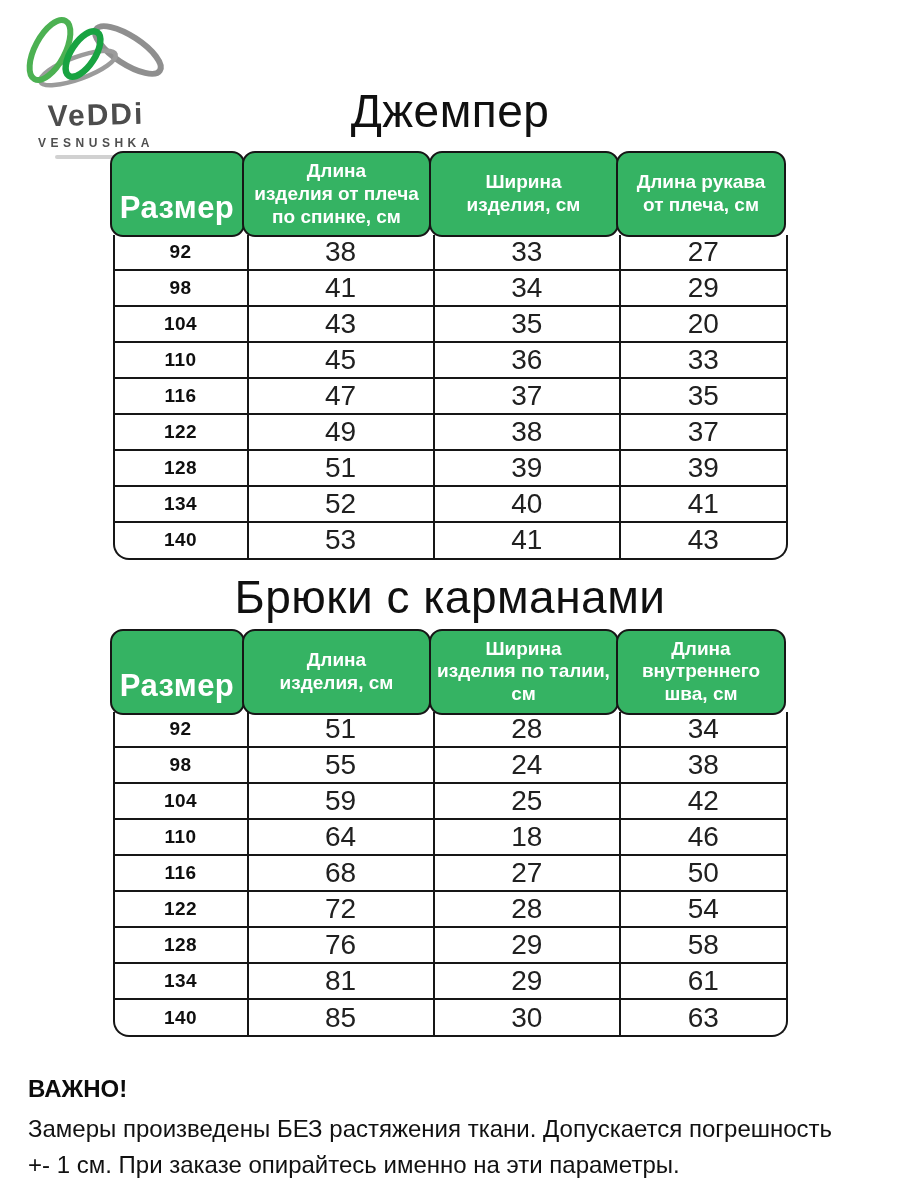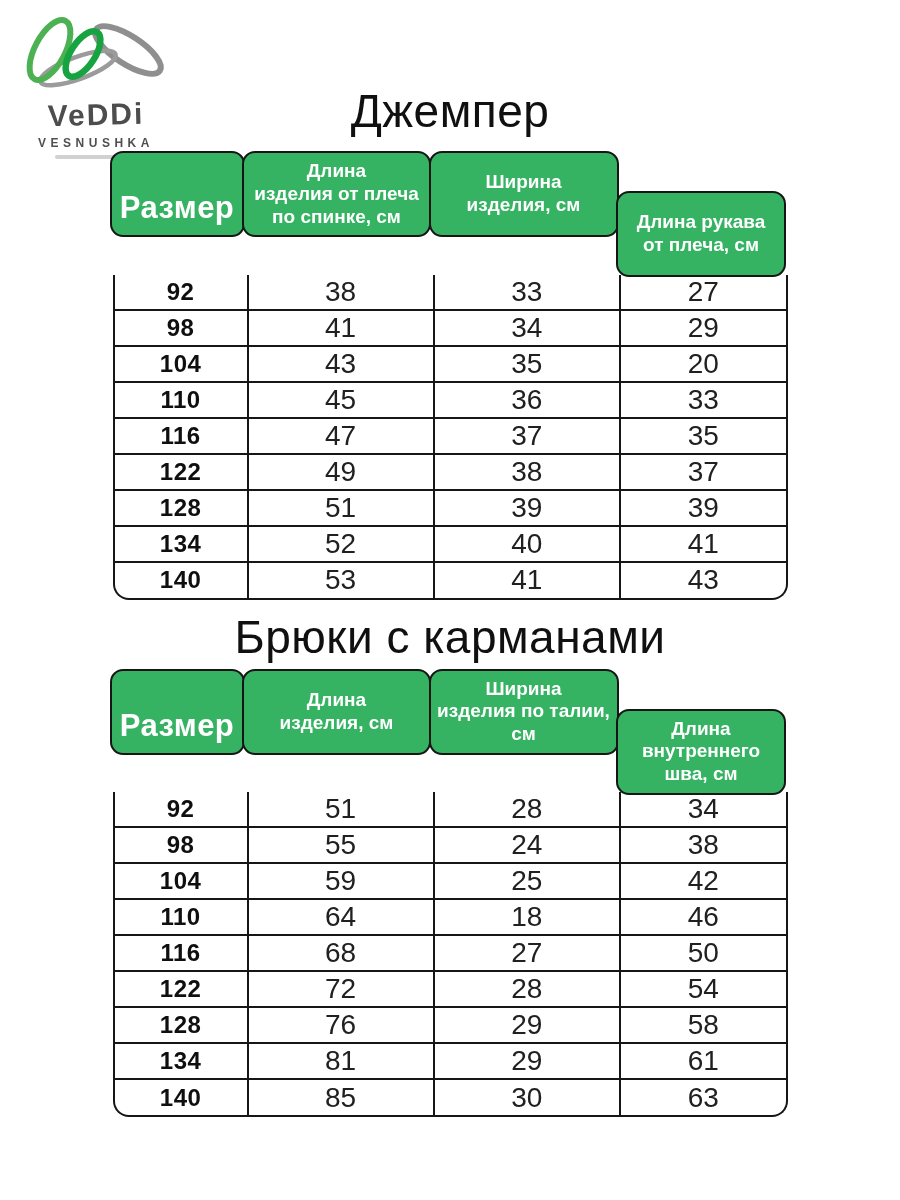--- a/index.html
+++ b/index.html
@@ -55,21 +55,21 @@
     text-align:center;height:86px;
     white-space:pre-line;
     font-size:19px;line-height:1.2;
     padding:6px 2px 6px;
   }
   .hcell + .hcell{margin-left:-2.5px;}
   .hcell.size{font-size:31px;justify-content:flex-end;padding-bottom:9px;letter-spacing:.5px;}
   .w1{width:135px;}
   .w2{width:189px;}
   .w3{width:190px;}
-  .w4{width:170px;margin-top:40px;}
+  .w4{width:170px;}
 
   .tbody-table{
     width:675px;margin:-2.5px auto 0;
     border-collapse:separate;border-spacing:0;
     border:2.5px solid var(--bk);border-top:none;
     border-radius:0 0 16px 16px;
     table-layout:fixed;background:#fff;
     position:relative;z-index:1;
   }
   .tbody-table col.c1{width:20%;}
@@ -77,21 +77,21 @@
   .tbody-table col.c3{width:27.8%;}
   .tbody-table col.c4{width:24.5%;}
   .tbody-table td{
     border-right:2.5px solid var(--bk);
     border-bottom:2.5px solid var(--bk);
     height:35px;text-align:center;vertical-align:middle;
     font-size:28px;font-weight:400;color:#202020;
   }
   .tbody-table td:last-child{border-right:none;}
   .tbody-table tr:last-child td{border-bottom:none;}
-  .tbody-table td.col-size{font-weight:700;font-size:24px;color:#0f0f0f;letter-spacing:.5px;}
+  .tbody-table td.col-size{font-weight:700;font-size:19px;color:#0f0f0f;letter-spacing:.5px;}
 
   
   .note{margin:38px 30px 0 28px;}
   .note-head{font-size:24px;font-weight:700;color:#0c0c0c;margin-bottom:8px;}
   .note-body{font-size:24px;font-weight:400;color:#111;line-height:1.5;white-space:pre-line;}
 </style>
 </head>
 <body>
 
 <div class="page">
@@ -260,14 +260,19 @@
           <tr>
             <td class="col-size">140</td>
             <td>85</td>
             <td>30</td>
             <td>63</td>
           </tr>
         </tbody>
     </table>
   </section>
 
+  <footer class="note">
+    <div class="note-head">ВАЖНО!</div>
+    <div class="note-body">Замеры произведены БЕЗ растяжения ткани. Допускается погрешность
++- 1 см. При заказе опирайтесь именно на эти параметры.</div>
+  </footer>
 
 </div>
 
 </body></html>

